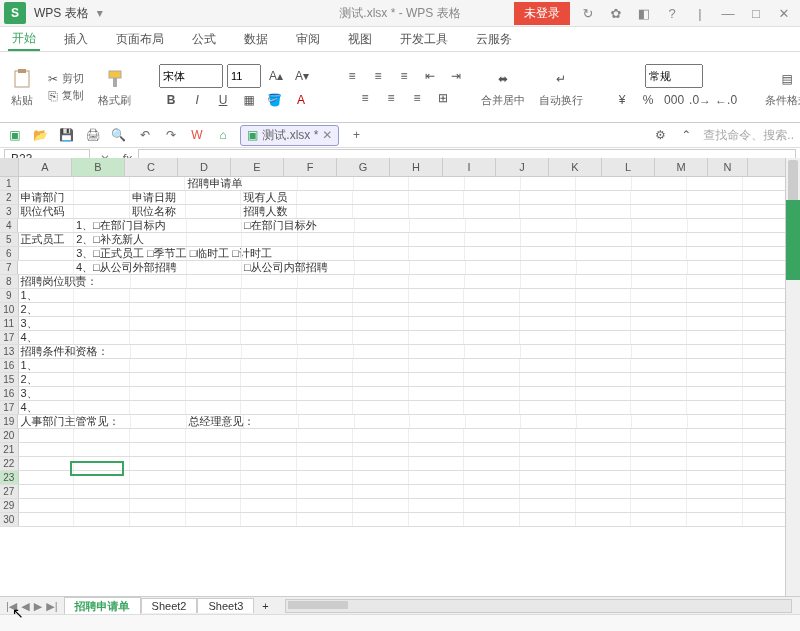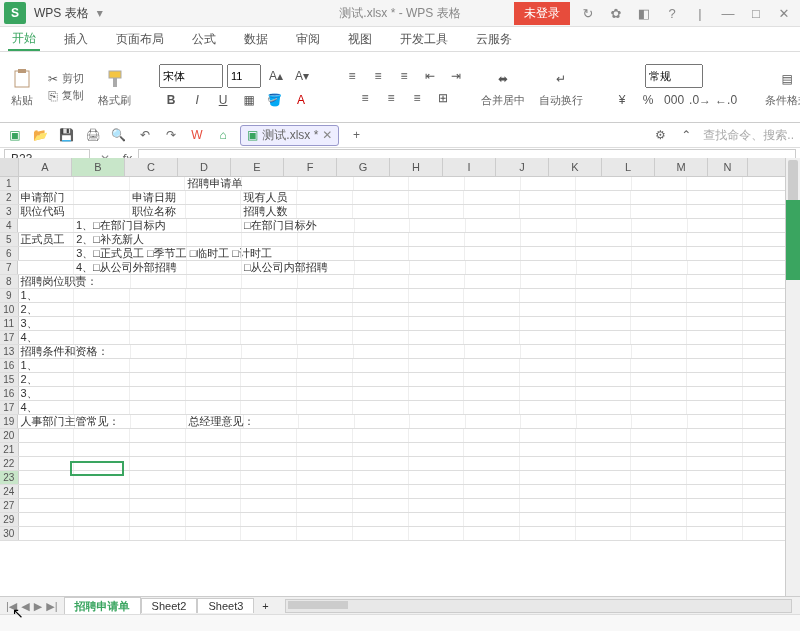--- a/index.html
+++ b/index.html
@@ -610,37 +610,20 @@
         <div class="cell col-G" style="width: 52px;"></div>
         <div class="cell col-H" style="width: 52px;"></div>
         <div class="cell col-I" style="width: 52px;"></div>
         <div class="cell col-J" style="width: 52px;"></div>
         <div class="cell col-K" style="width: 52px;"></div>
         <div class="cell col-L" style="width: 52px;"></div>
         <div class="cell col-M" style="width: 52px;"></div>
         <div class="cell col-N" style="width: 39px;"></div>
       </div>
       <div class="row">
-        <div class="row-h">24</div>
-        <div class="cell col-A" style="width: 52px;"></div>
-        <div class="cell col-B" style="width: 52px;"></div>
-        <div class="cell col-C" style="width: 52px;"></div>
-        <div class="cell col-D" style="width: 52px;"></div>
-        <div class="cell col-E" style="width: 52px;"></div>
-        <div class="cell col-F" style="width: 52px;"></div>
-        <div class="cell col-G" style="width: 52px;"></div>
-        <div class="cell col-H" style="width: 52px;"></div>
-        <div class="cell col-I" style="width: 52px;"></div>
-        <div class="cell col-J" style="width: 52px;"></div>
-        <div class="cell col-K" style="width: 52px;"></div>
-        <div class="cell col-L" style="width: 52px;"></div>
-        <div class="cell col-M" style="width: 52px;"></div>
-        <div class="cell col-N" style="width: 39px;"></div>
-      </div>
-      <div class="row">
         <div class="row-h">27</div>
         <div class="cell col-A" style="width: 52px;"></div>
         <div class="cell col-B" style="width: 52px;"></div>
         <div class="cell col-C" style="width: 52px;"></div>
         <div class="cell col-D" style="width: 52px;"></div>
         <div class="cell col-E" style="width: 52px;"></div>
         <div class="cell col-F" style="width: 52px;"></div>
         <div class="cell col-G" style="width: 52px;"></div>
         <div class="cell col-H" style="width: 52px;"></div>
         <div class="cell col-I" style="width: 52px;"></div>

